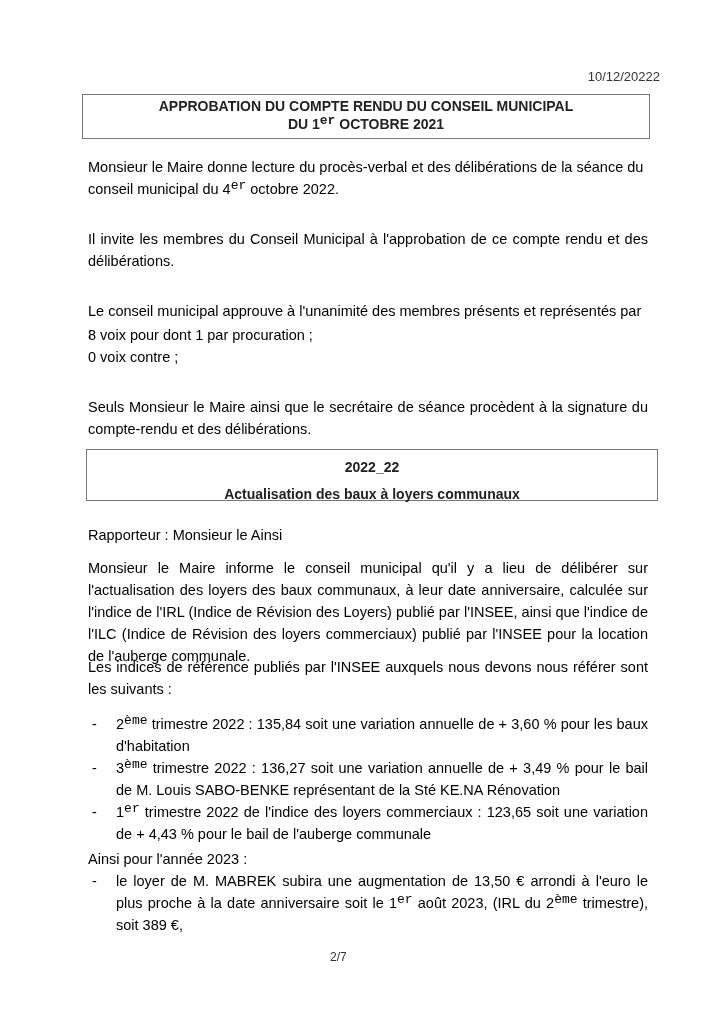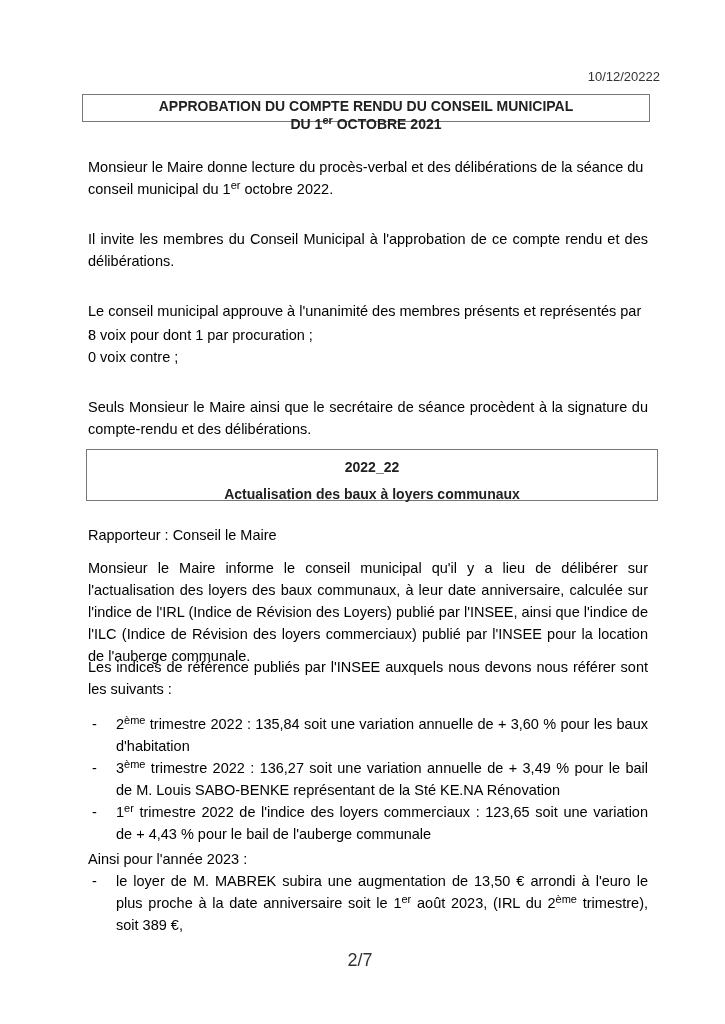--- a/index.html
+++ b/index.html
@@ -6,75 +6,75 @@
   body {
     width: 725px; height: 1024px; position: relative; overflow: hidden;
     font-family: "Liberation Sans", "DejaVu Sans", sans-serif;
     color: #2a2a2a;
   }
   .page-date {
     position: absolute; top: 46px; left: 560px; width: 100px; text-align: right;
     font-size: 13px; color: #333; margin-top: 23px;
   }
   .title-box {
-    position: absolute; left: 82px; top: 94px; width: 568px; height: 28px;
+    position: absolute; left: 82px; top: 94px; width: 568px; height: 45px;
     border: 1.5px solid #777; text-align: center; box-sizing: border-box;
     padding-top: 2px;
   }
   .title-box .line { font-weight: bold; font-size: 14px; line-height: 18px; color: #222; }
-  sup { font-size: 11px; vertical-align: 5px; line-height: 0; }
+  sup { font-size: 13px; vertical-align: 5px; line-height: 0; font-family: Liberation Mono, monospace; }
   .para {
     position: absolute; left: 88px; width: 560px; font-size: 14.5px; line-height: 22px;
     color: #000000;
   }
   .justify { text-align: justify; }
   .single { white-space: nowrap; }
   .box2 {
     position: absolute; left: 86px; top: 449px; width: 572px; height: 52px;
     border: 1.5px solid #777; box-sizing: border-box; text-align: center;
   }
   .box2 .num { font-weight: bold; font-size: 14px; margin-top: 8px; line-height: 18px; color:#222; }
   .box2 .subj { font-weight: bold; font-size: 14px; margin-top: 9px; line-height: 18px; color:#222; }
   ul.dash { list-style: none; margin: 0; padding: 0; }
   ul.dash li { position: relative; padding-left: 28px; text-align: justify; }
   ul.dash li .bullet { position: absolute; left: 4px; top: 0; }
-  .page-num { position: absolute; top: 950px; left: 330px; width: 60px; text-align: center; font-size: 18px; color:#333; }
+  .page-num { position: absolute; top: 950px; left: 330px; width: 60px; font-size: 12px; color:#333; }
 </style>
 </head>
 <body>
 
 <div class="page-date">10/12/20222</div>
 
 <div class="title-box">
   <div class="line">APPROBATION DU COMPTE RENDU DU CONSEIL MUNICIPAL</div>
   <div class="line"><span>DU 1</span><sup>er</sup><span> OCTOBRE  2021</span></div>
 </div>
 
 <div class="para" style="top:156px;">
   <div class="single">Monsieur le Maire donne lecture du procès-verbal et des délibérations de la séance du</div>
-  <div><span>conseil municipal du 1</span><sup>er</sup><span> octobre 2022.</span></div>
+  <div><span>conseil municipal du 4</span><sup>er</sup><span> octobre 2022.</span></div>
 </div>
 
 <div class="para justify" style="top:228px;">Il invite les membres du Conseil Municipal à l'approbation de ce compte rendu et des délibérations.</div>
 
 <div class="para" style="top:281px;margin-top:19px;">Le conseil municipal approuve à l'unanimité des membres présents et représentés par :</div>
 
 <div class="para" style="top:324px;">
   <div>8 voix pour dont 1 par procuration ;</div>
   <div>0 voix contre ;</div>
 </div>
 
 <div class="para justify" style="top:396px;">Seuls Monsieur le Maire ainsi que le secrétaire de séance procèdent à la signature du compte-rendu et des délibérations.</div>
 
 <div class="box2">
   <div class="num">2022_22</div>
   <div class="subj">Actualisation des baux à loyers communaux</div>
 </div>
 
-<div class="para" style="top:524px;">Rapporteur : Conseil le Maire</div>
+<div class="para" style="top:524px;">Rapporteur : Monsieur le Ainsi</div>
 
 <div class="para justify" style="top:557px;">Monsieur le Maire informe le conseil municipal qu'il y a lieu de délibérer sur l'actualisation des loyers des baux communaux, à leur date anniversaire, calculée sur l'indice de l'IRL (Indice de Révision des Loyers) publié par l'INSEE, ainsi que l'indice de l'ILC (Indice de Révision des loyers commerciaux) publié par l'INSEE pour la location de l'auberge communale.</div>
 
 <div class="para justify" style="top:656px;">Les indices de référence publiés par l'INSEE auxquels nous devons nous référer sont les suivants :</div>
 
 <div class="para" style="top:713px;">
   <ul class="dash">
     <li><span class="bullet">-</span><span>2</span><sup>ème</sup><span> trimestre 2022 : 135,84 soit une variation annuelle de + 3,60 % pour les baux d'habitation</span></li>
     <li><span class="bullet">-</span><span>3</span><sup>ème</sup><span> trimestre 2022 : 136,27 soit une variation annuelle de + 3,49 % pour le bail de M. Louis SABO-BENKE représentant de la Sté KE.NA Rénovation</span></li>
     <li><span class="bullet">-</span><span>1</span><sup>er</sup><span> trimestre 2022 de l'indice des loyers commerciaux : 123,65 soit une variation de + 4,43 % pour le bail de l'auberge communale</span></li>

